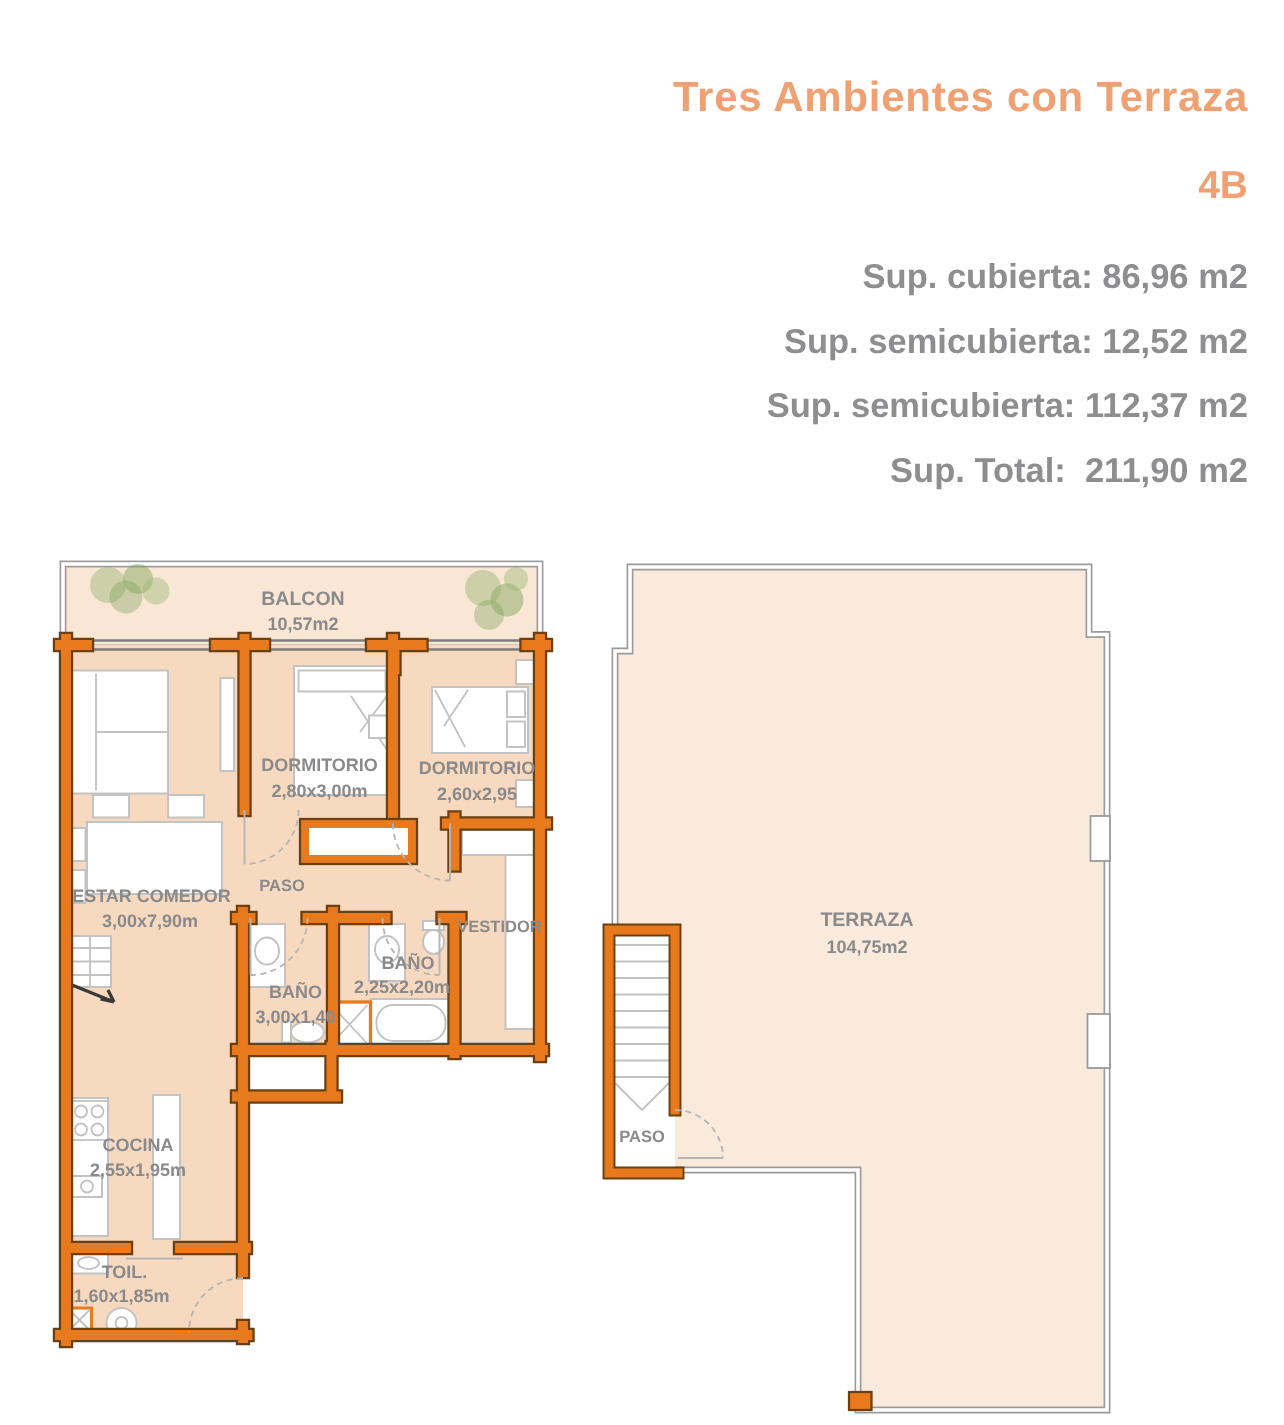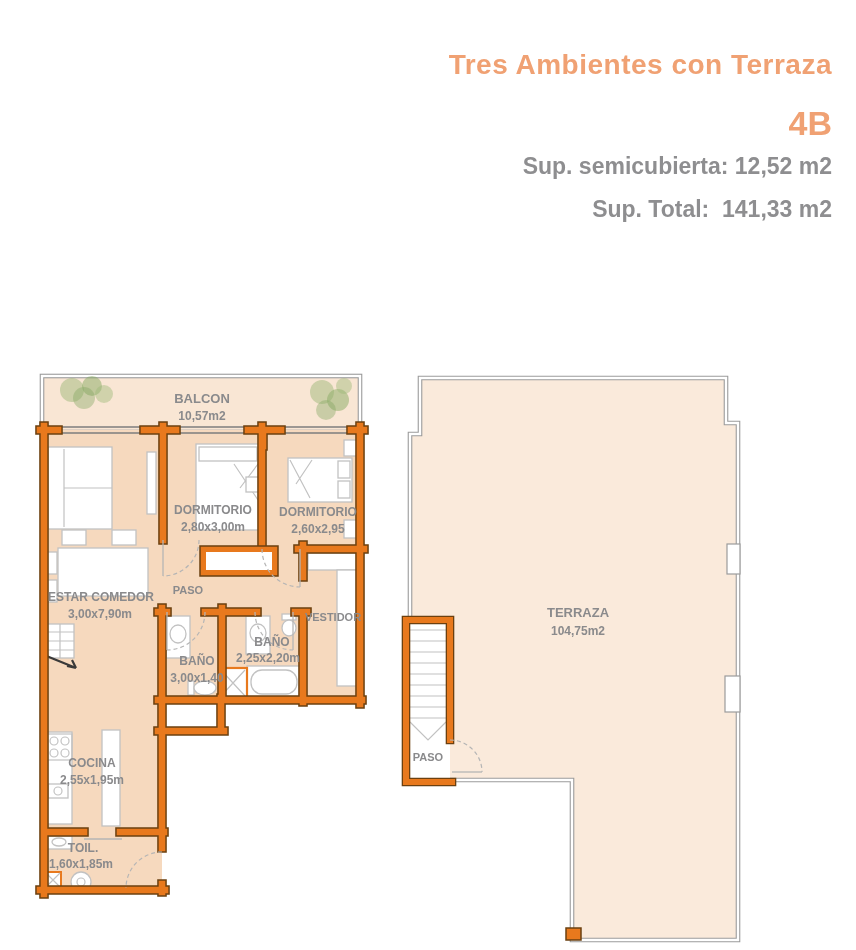--- a/index.html
+++ b/index.html
@@ -7,43 +7,45 @@
     width:856px;height:950px;position:relative;background:#ffffff;
     font-family:"Liberation Sans", sans-serif;overflow:hidden;
   }
   .header{
     position:absolute;top:48px;right:24px;text-align:right;
   }
   .header .title{
     color:#F0A173;font-size:28px;font-weight:bold;letter-spacing:.5px;line-height:34px;
   }
   .header .unit{
-    color:#F0A173;font-size:34px;font-weight:bold;margin-top:26px;line-height:30px;
+    color:#F0A173;font-size:26px;font-weight:bold;margin-top:26px;line-height:30px;
   }
   .header .stat{
     color:#8E8E90;font-size:23px;font-weight:bold;margin-top:13px;line-height:30px;white-space:pre;
   }
   .header .stat.first{margin-top:31px;}
   svg{position:absolute;left:0;top:0;}
   .lbl{fill:#8A8A8C;font-family:"Liberation Sans",sans-serif;font-weight:bold;font-size:12px;text-anchor:middle;}
   .lbl.lg{font-size:13px;}
   .lbl.sm{font-size:11px;}
   .furn{fill:#ffffff;stroke:#C2C2C2;stroke-width:1.3;}
   .furnline{fill:none;stroke:#C2C2C2;stroke-width:1.2;}
   .door{fill:none;stroke:#B5B5B5;stroke-width:1.3;}
   .doordash{fill:none;stroke:#B5B5B5;stroke-width:1.2;stroke-dasharray:4 3;}
 </style>
 </head>
 <body>
 
 <div class="header">
   <div class="title">Tres Ambientes con Terraza</div>
   <div class="unit">4B</div>
+  <div class="stat first">Sup. cubierta: 86,96 m2</div>
   <div class="stat">Sup. semicubierta: 12,52 m2</div>
-  <div class="stat">Sup. Total:  141,33 m2</div>
+  <div class="stat">Sup. semicubierta: 112,37 m2</div>
+  <div class="stat">Sup. Total:  211,90 m2</div>
 </div>
 
 <svg width="856" height="950" viewBox="0 0 856 950">
 
   <g>
 
     <g>
       <rect x="42" y="376" width="318" height="56" fill="#F9E6D4" stroke="#9B9B9B" stroke-width="4.6"></rect>
       <rect x="42" y="376" width="318" height="56" fill="none" stroke="#ffffff" stroke-width="2.4"></rect>
       <g opacity="0.85">

